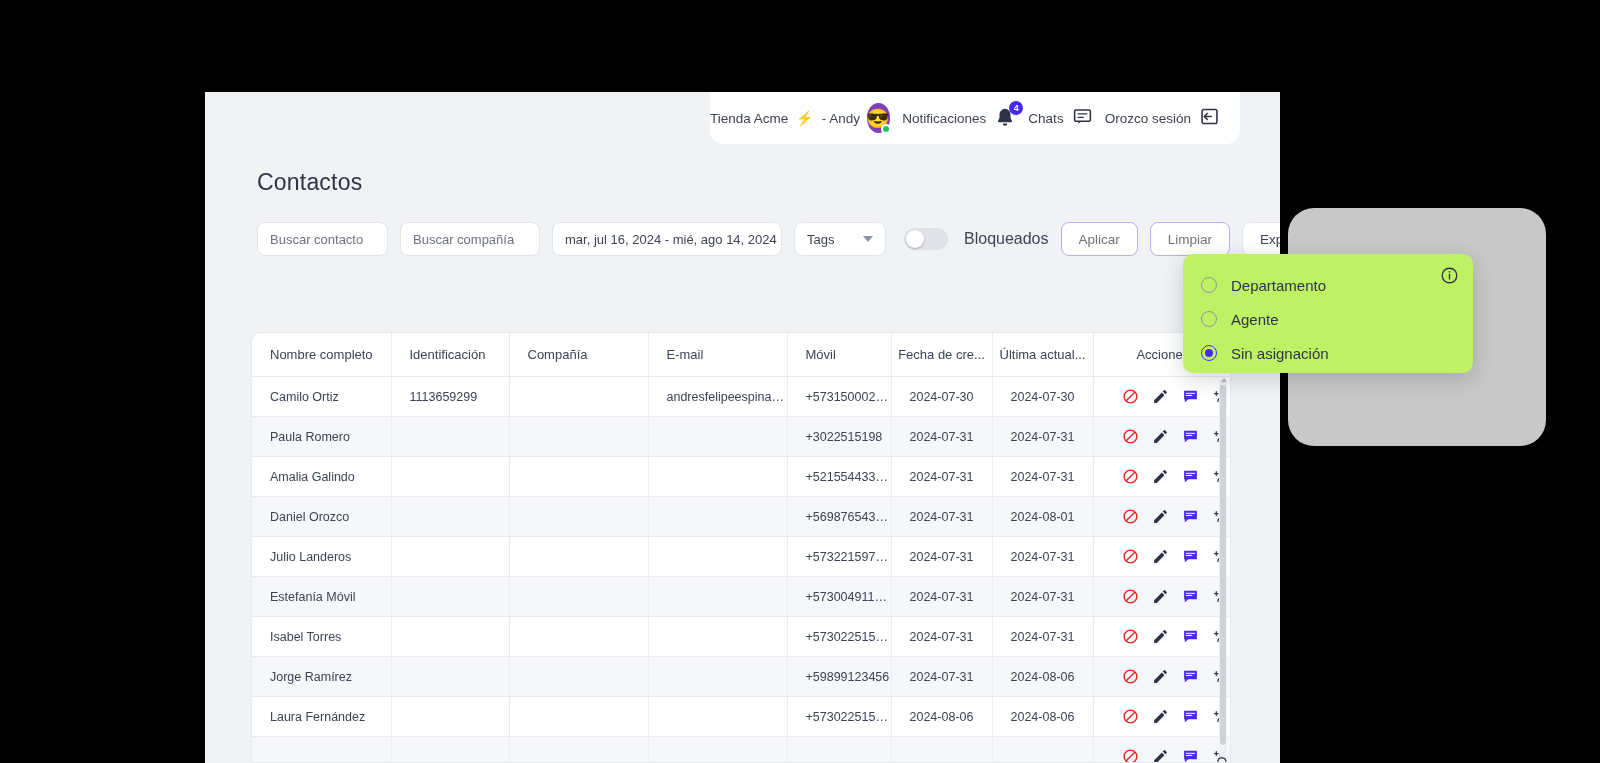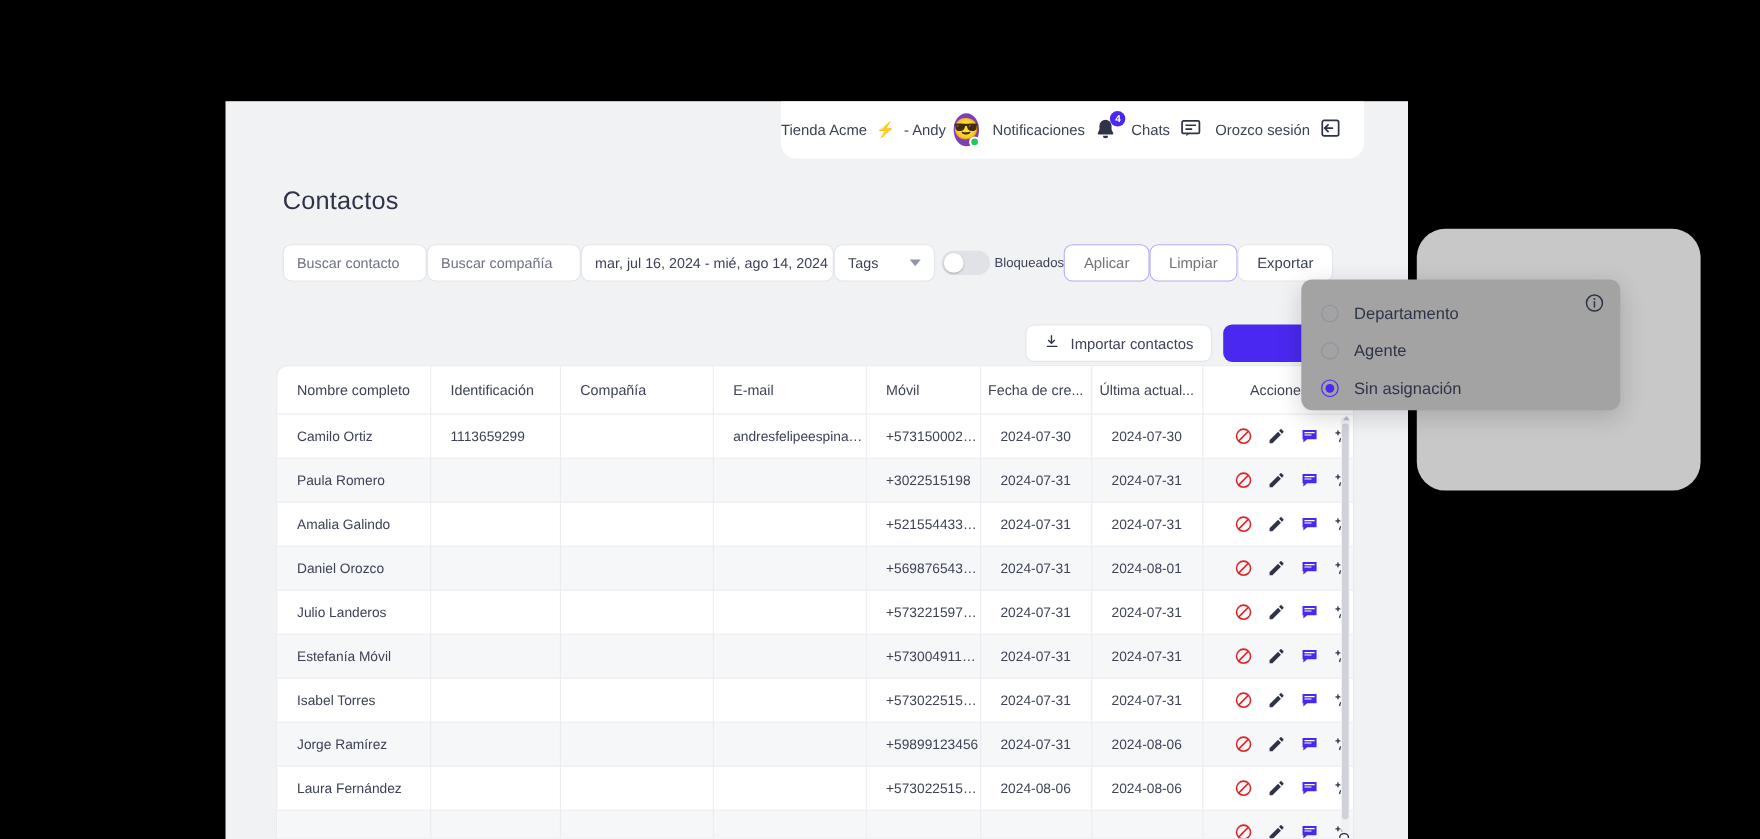--- a/index.html
+++ b/index.html
@@ -78,21 +78,21 @@
   
   .page-title {
     position: absolute; left: 52px; top: 77px;
     font-size: 23px; color: #2e3348; font-weight: 500;
     letter-spacing: .2px;
   }
 
   
   .filters {
     position: absolute; left: 52px; top: 130px;
-    display: flex; align-items: center; 
+    display: flex; align-items: center; gap: 12px;
   }
   .field {
     height: 34px; background: #fff;
     border: 1px solid #e3e5ea; border-radius: 8px;
     display: flex; align-items: center;
     padding: 0 12px; font-size: 13px; color: #6d7283;
     white-space: nowrap;
   }
   .field.f-contact { width: 131px; }
   .field.f-company { width: 140px; }
@@ -108,21 +108,21 @@
   .toggle {
     width: 44px; height: 22px; border-radius: 11px;
     background: #e0e2e8; position: relative; flex: none;
     margin-left: 6px;
   }
   .toggle .knob {
     position: absolute; left: 2px; top: 2px;
     width: 18px; height: 18px; border-radius: 50%;
     background: #fff; box-shadow: 0 1px 2px rgba(0,0,0,.25);
   }
-  .tog-label { font-size: 12px; color: #3d4355; margin-left: 4px; }
+  .tog-label { font-size: 16px; color: #3d4355; margin-left: 4px; }
   .btn {
     height: 34px; padding: 0 17px; border-radius: 8px;
     display: flex; align-items: center; justify-content: center;
     font-size: 13.5px; background: #fff; cursor: pointer;
     white-space: nowrap;
   }
   .btn-outline-purple { border: 1px solid #b9abf6; color: #737373; }
   .btn-outline-gray { border: 1px solid #e3e5ea; color: #3d4355; }
 
   
@@ -210,21 +210,21 @@
     border-left: 3px solid transparent;
     border-right: 3px solid transparent;
     border-bottom: 4px solid #b8bcc6;
   }
 
   
   .popover {
     position: absolute;
     left: 1183px; top: 254px;
     width: 290px; height: 119px;
-    background: #a3a3a3; border-radius: 10px;
+    background: #bef264; border-radius: 10px;
     box-shadow: 0 6px 22px rgba(20,22,35,.18);
     padding: 14px 0 0 0;
   }
   .pop-row {
     display: flex; align-items: center; gap: 14px;
     height: 34px; padding-left: 18px;
     font-size: 15px; color: #2e3348;
   }
   .radio {
     width: 16px; height: 16px; border-radius: 50%;
@@ -307,32 +307,20 @@
       <div class="toggle">
         <span class="knob"></span>
       </div>
       <div class="tog-label">Bloqueados</div>
       <div class="btn btn-outline-purple">Aplicar</div>
       <div class="btn btn-outline-purple">Limpiar</div>
       <div class="btn btn-outline-gray">Exportar</div>
     </div>
 
 
-    <div class="actionrow">
-      <div class="btn-import">
-        <span>
-          <svg viewBox="0 0 24 24" width="15" height="15" fill="#2e3348">
-            <path d="M12 3v9.2l3.1-3.1 1.4 1.4L11 16l-5.5-5.5 1.4-1.4L10 12.2V3z"></path>
-            <rect x="4" y="18" width="16" height="2" rx="1"></rect>
-          </svg>
-        </span>
-        <span>Importar contactos</span>
-      </div>
-      <div class="btn-primary"></div>
-    </div>
 
     <div class="tablecard">
       <table>
         <colgroup>
           <col class="col-name">
             <col class="col-id">
             <col class="col-comp">
             <col class="col-email">
           <col class="col-mobile">
             <col class="col-fcre">

